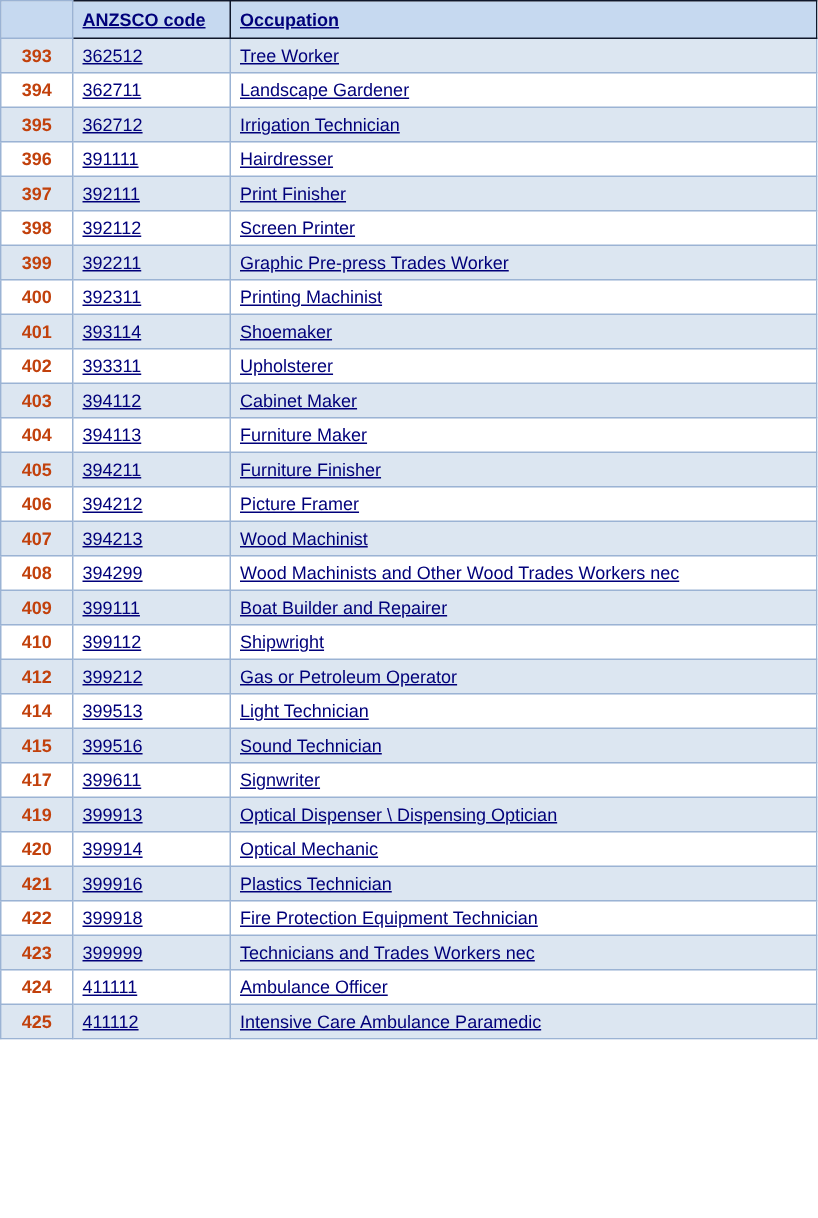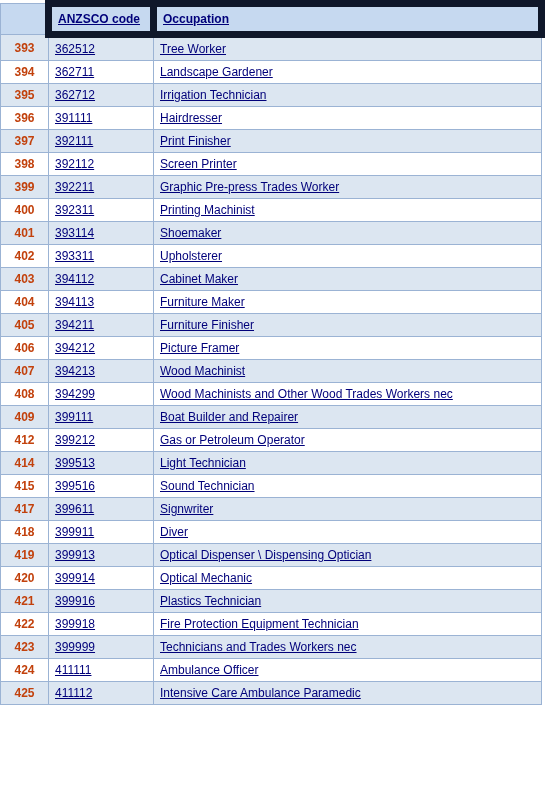--- a/index.html
+++ b/index.html
@@ -14,21 +14,21 @@
       border-collapse: collapse;
       table-layout: fixed;
     }
     thead tr {
       background: #c6d9f0;
     }
     thead th {
       padding: 5px 6px;
       text-align: left;
       font-weight: bold;
-      border: 7px solid #0f172a;
+      border: 1px solid #0f172a;
       text-decoration: underline;
       color: #00007a;
       font-size: 12px;
     }
     th:first-child, td:first-child {
       width: 48px;
       text-align: center;
       font-weight: bold;
       color: #c2410c;
       border: 1px solid #9bb3d4;
@@ -153,43 +153,43 @@
         <td>408</td>
         <td>394299</td>
         <td>Wood Machinists and Other Wood Trades Workers nec</td>
       </tr>
       <tr>
         <td>409</td>
         <td>399111</td>
         <td>Boat Builder and Repairer</td>
       </tr>
       <tr>
+        <td>410</td>
+        <td>399112</td>
+        <td>Shipwright</td>
+      </tr>
+      <tr>
         <td>412</td>
         <td>399212</td>
         <td>Gas or Petroleum Operator</td>
       </tr>
       <tr>
         <td>414</td>
         <td>399513</td>
         <td>Light Technician</td>
       </tr>
       <tr>
         <td>415</td>
         <td>399516</td>
         <td>Sound Technician</td>
       </tr>
       <tr>
         <td>417</td>
         <td>399611</td>
         <td>Signwriter</td>
-      </tr>
-      <tr>
-        <td>418</td>
-        <td>399911</td>
-        <td>Diver</td>
       </tr>
       <tr>
         <td>419</td>
         <td>399913</td>
         <td>Optical Dispenser \ Dispensing Optician</td>
       </tr>
       <tr>
         <td>420</td>
         <td>399914</td>
         <td>Optical Mechanic</td>

